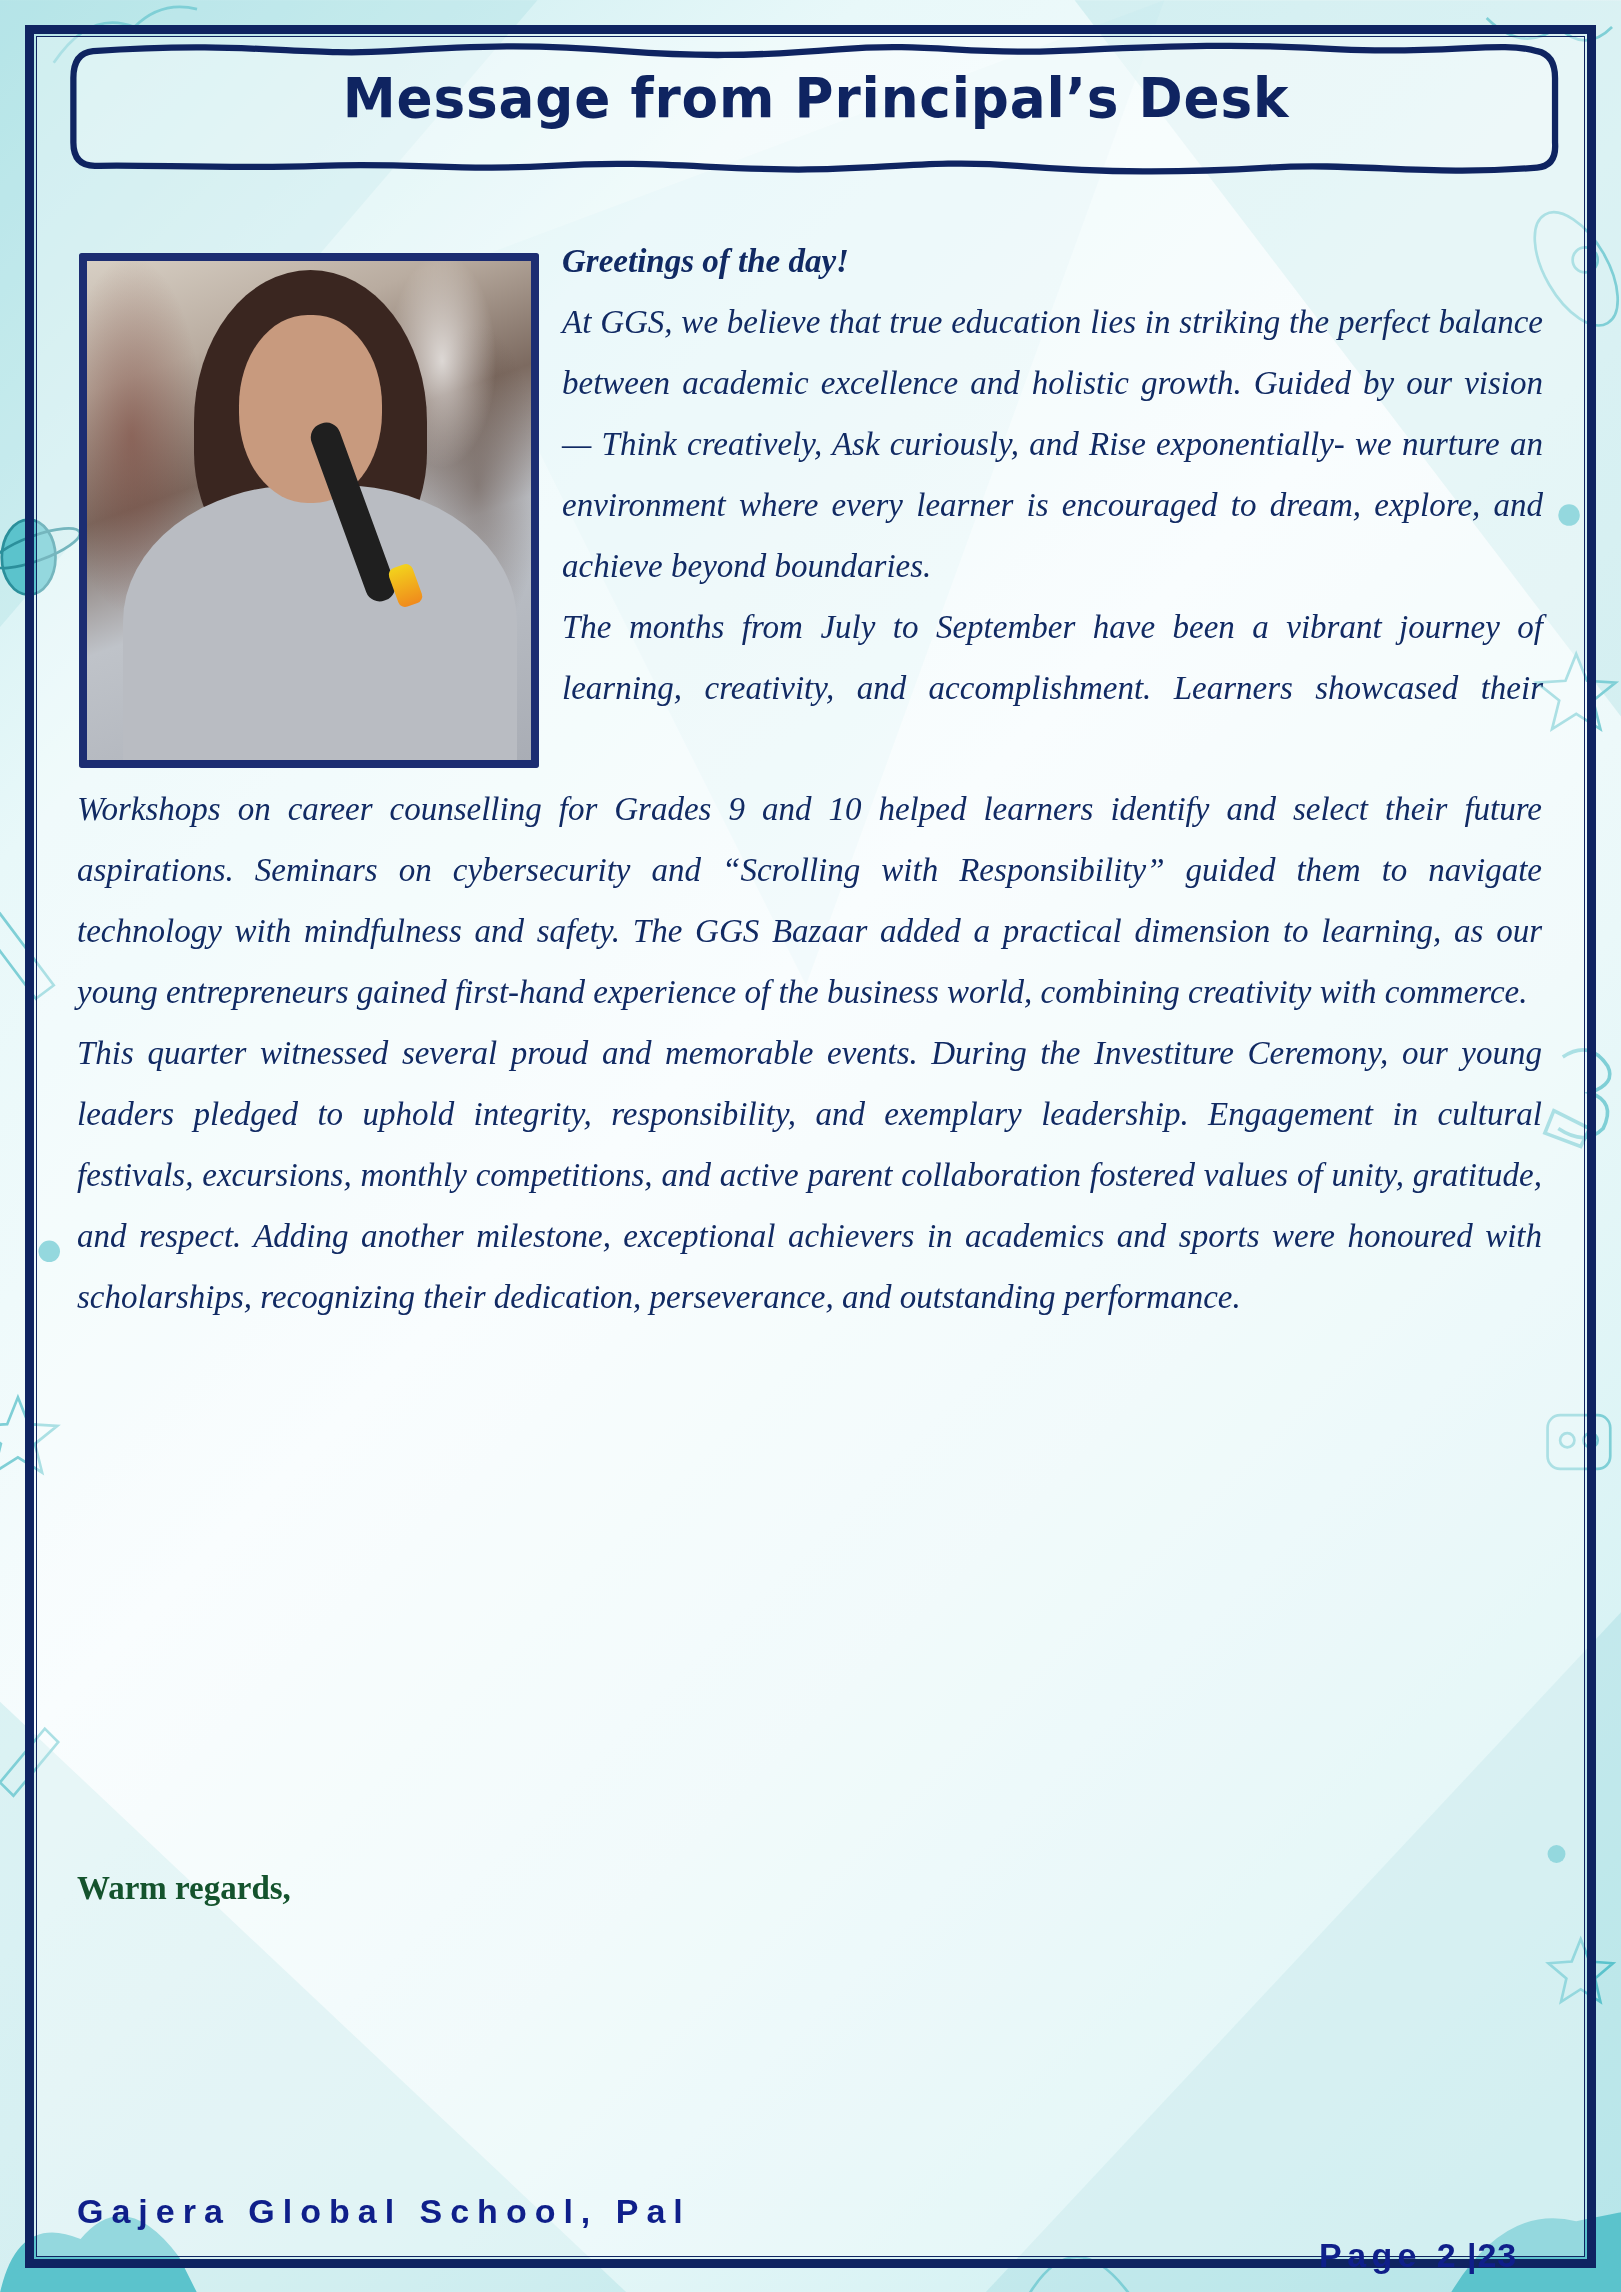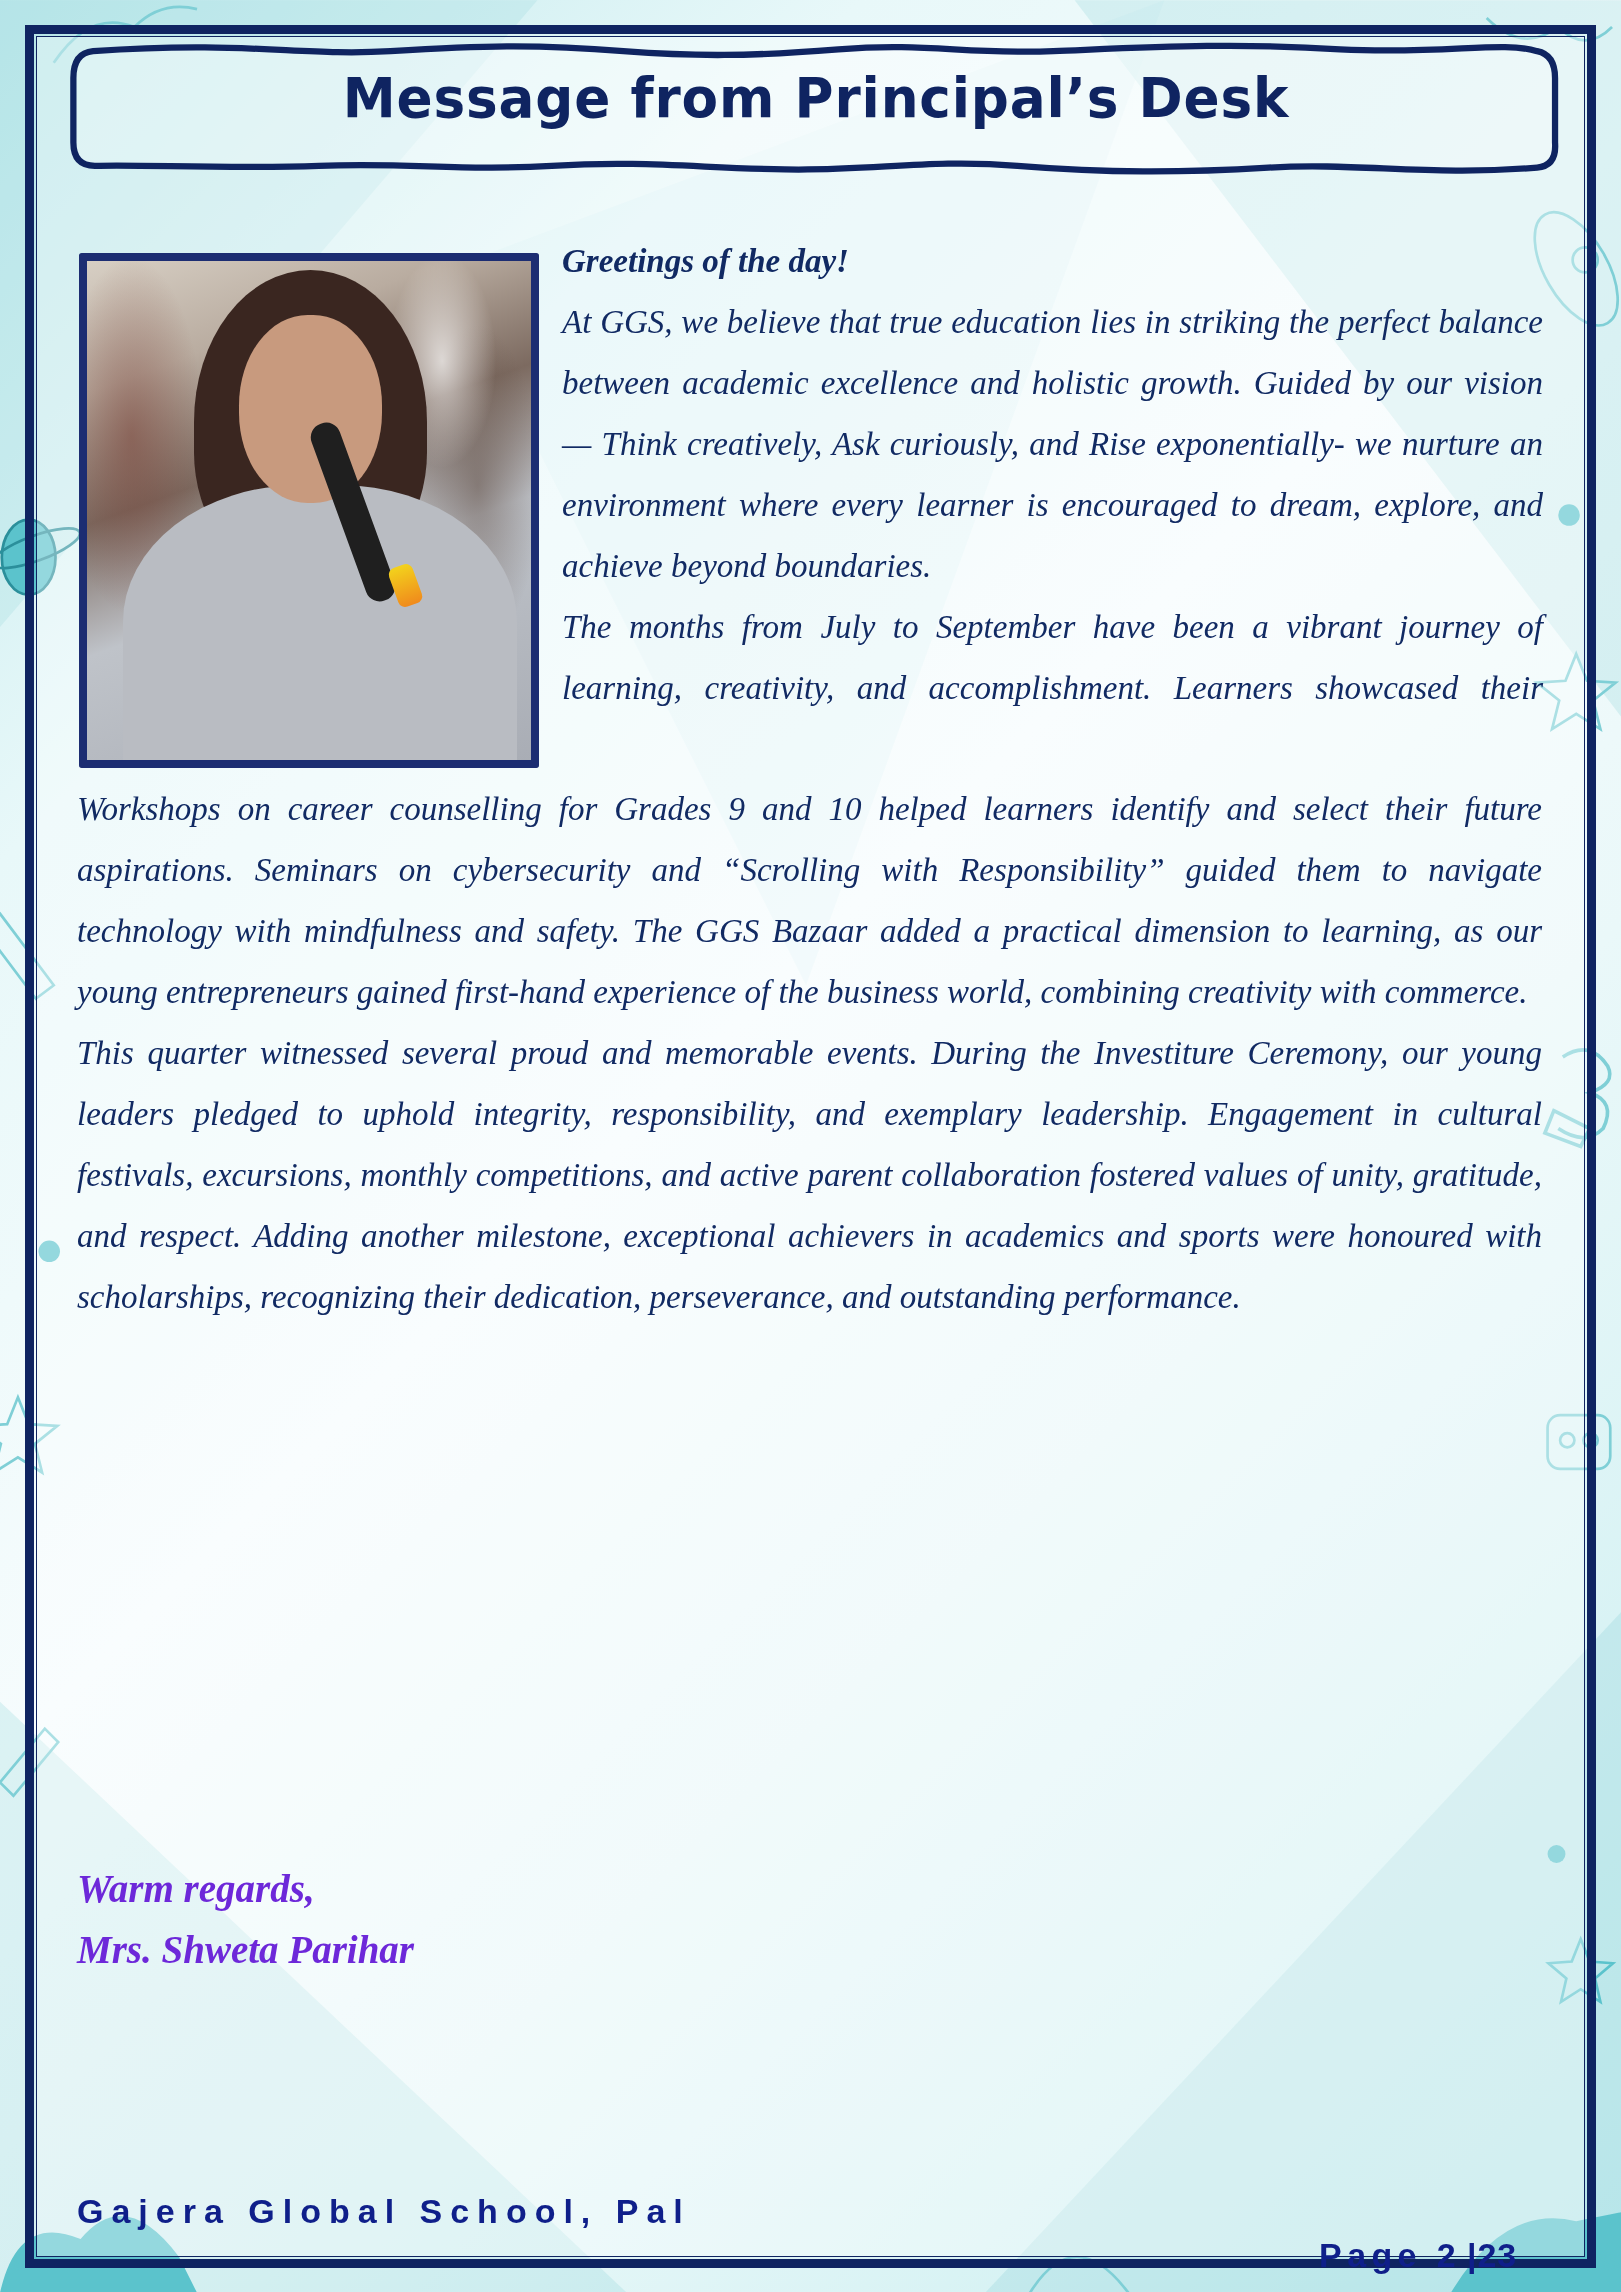--- a/index.html
+++ b/index.html
@@ -46,21 +46,21 @@
   .photo .mic-tip { position:absolute; left:306px; top:304px; width:25px; height:41px; border-radius: 7.2px; background: linear-gradient(#f3d21c, #f08a1c); transform: rotate(-20deg); }
 
   .text {
     position: absolute; color: #112a63; font-style: italic; font-size: 33px;
     line-height: 61px; text-align: justify; text-align-last: left;
   }
   .text p { margin: 0; }
   .text .b { font-weight: bold; }
   .side-text { left: 562px; top: 231px; width: 981px; }
   .full-text { left: 77px; top: 779px; width: 1465px; }
-  .sign { position: absolute; left: 77px; top: 1858px; color: #6d28d9; font-style: italic; font-weight: bold; font-size: 39px; line-height: 61px; }
+  .sign { position: absolute; left: 77px; top: 1858px; color: #14532d; font-weight: bold; font-size: 33px; line-height: 61px; }
   .sign div { margin: 0; }
 
   .footer-left, .footer-right {
     position: absolute; top: 2192px; font-family: "Liberation Sans", sans-serif;
     font-weight: bold; color: #0f1f8a; font-size: 34px;
   }
   .footer-left { left: 77px; letter-spacing: 8px; }
   .footer-right { right: 104px; letter-spacing: 5.4px; margin-top: 44px; }
   .footer-right .pg { letter-spacing: 0.9px; }
 </style>
@@ -148,21 +148,20 @@
   <p style="text-align-last: justify;">The months from July to September have been a vibrant journey of learning, creativity, and accomplishment. Learners showcased their</p>
 </div>
 
 <div class="text full-text">
   <p>Workshops on career counselling for Grades 9 and 10 helped learners identify and select their future aspirations. Seminars on cybersecurity and “Scrolling with Responsibility” guided them to navigate technology with mindfulness and safety. The GGS Bazaar added a practical dimension to learning, as our young entrepreneurs gained first-hand experience of the business world, combining creativity with commerce.</p>
   <p>This quarter witnessed several proud and memorable events. During the Investiture Ceremony, our young leaders pledged to uphold integrity, responsibility, and exemplary leadership. Engagement in cultural festivals, excursions, monthly competitions, and active parent collaboration fostered values of unity, gratitude, and respect. Adding another milestone, exceptional achievers in academics and sports were honoured with scholarships, recognizing their dedication, perseverance, and outstanding performance.</p>
 </div>
 
 <div class="sign">
   <div>Warm regards,</div>
-  <div>Mrs. Shweta Parihar</div>
 </div>
 
 <div class="footer-left">Gajera Global School, Pal</div>
 <div class="footer-right">
   <span>Page</span>
   <span class="pg">2</span><span class="pg"> |</span><span class="pg">23</span>
 </div>
 
 
 </body></html>

